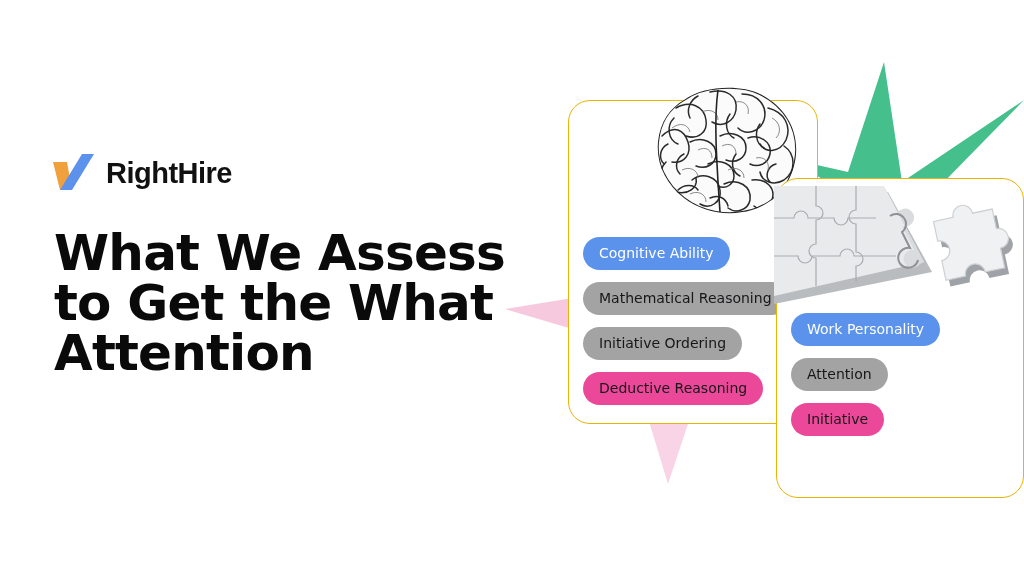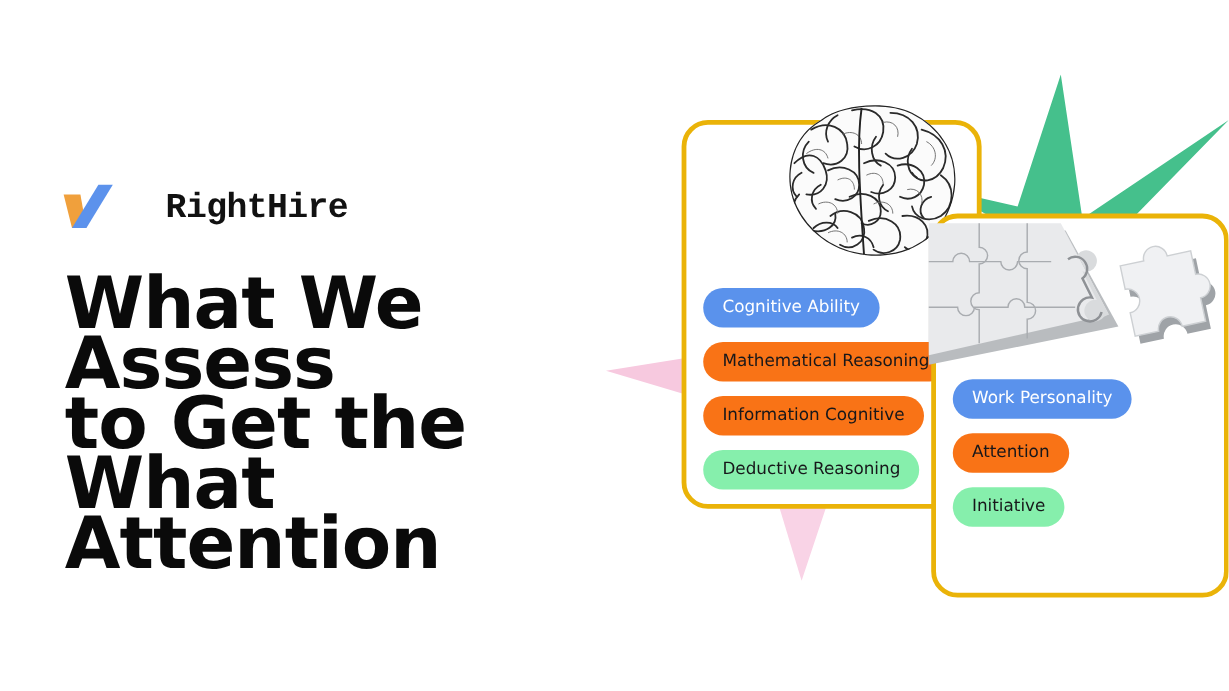--- a/index.html
+++ b/index.html
@@ -22,54 +22,53 @@
   .brand {
     position: absolute;
     left: 52px;
     top: 152px;
     display: flex;
     align-items: center;
     gap: 10px;
   }
   .brand-mark { width: 44px; height: 42px; display: block; }
   .brand-name {
-    font-family: Liberation Mono, monospace;
+    font-family: Liberation Sans, sans-serif;
     font-weight: 700;
     font-size: 29px;
     letter-spacing: -0.5px;
     color: #111111;
     white-space: nowrap;
-    margin-left: 32px;
   }
 
   .headline {
     position: absolute;
     left: 54px;
     top: 228px;
     width: 500px;
     font-family: "DejaVu Sans", sans-serif;
     font-weight: 700;
-    font-size: 60px;
+    font-size: 50px;
     line-height: 50px;
     letter-spacing: -0.8px;
     color: #0a0a0a;
   }
 
   
   .shape { position: absolute; }
 
   .green-star { left: 786px; top: 62px; width: 238px; height: 186px; }
   .pink-left  { left: 505px; top: 297px; width: 74px; height: 34px; }
   .pink-down  { left: 648px; top: 418px; width: 42px; height: 66px; }
 
   
   .card {
     position: absolute;
     background: #ffffff;
-    border: 4px solid #eab308;
+    border: 1px solid #eab308;
     border-radius: 22px;
     box-sizing: border-box;
   }
   #card-cognitive {
     left: 568px;
     top: 100px;
     width: 250px;
     height: 324px;
     z-index: 4;
   }
@@ -95,22 +94,22 @@
   .pill {
     font-family: "DejaVu Sans", sans-serif;
     font-size: 14px;
     line-height: 1;
     padding: 9px 16px 10px 16px;
     border-radius: 999px;
     white-space: nowrap;
     color: #17171a;
   }
   .pill.blue  { background: #5A92EC; color: #ffffff; }
-  .pill.green { background: #f97316; text-align: right; }
-  .pill.pink  { background: #86efac; }
+  .pill.green { background: #a3a3a3; text-align: right; }
+  .pill.pink  { background: #ec4899; }
 
   
   .brain {
     position: absolute;
     left: 632px;
     top: 84px;
     width: 172px;
     height: 130px;
     z-index: 5;
     pointer-events: none;
@@ -153,21 +152,21 @@
   </svg>
 
   <svg class="shape pink-down" viewBox="0 0 42 66">
     <polygon fill="#F9D3E6" points="0,0 42,0 20,66"></polygon>
   </svg>
 
   <div class="card" id="card-cognitive">
     <div class="pill-stack">
       <span class="pill blue">Cognitive Ability</span>
       <span class="pill green">Mathematical Reasoning</span>
-      <span class="pill green">Information Cognitive</span>
+      <span class="pill green">Initiative Ordering</span>
       <span class="pill pink">Deductive Reasoning</span>
     </div>
   </div>
 
   <svg class="brain" viewBox="0 0 172 130">
     <defs>
       <clipPath id="brainClip">
         <path d="M52,16 C70,2 108,0 128,10 C152,22 166,44 164,70 C162,96 146,118 120,126 C96,133 70,128 52,114 C34,100 24,80 26,58 C28,38 38,24 52,16 Z"></path>
       </clipPath>
     </defs>

